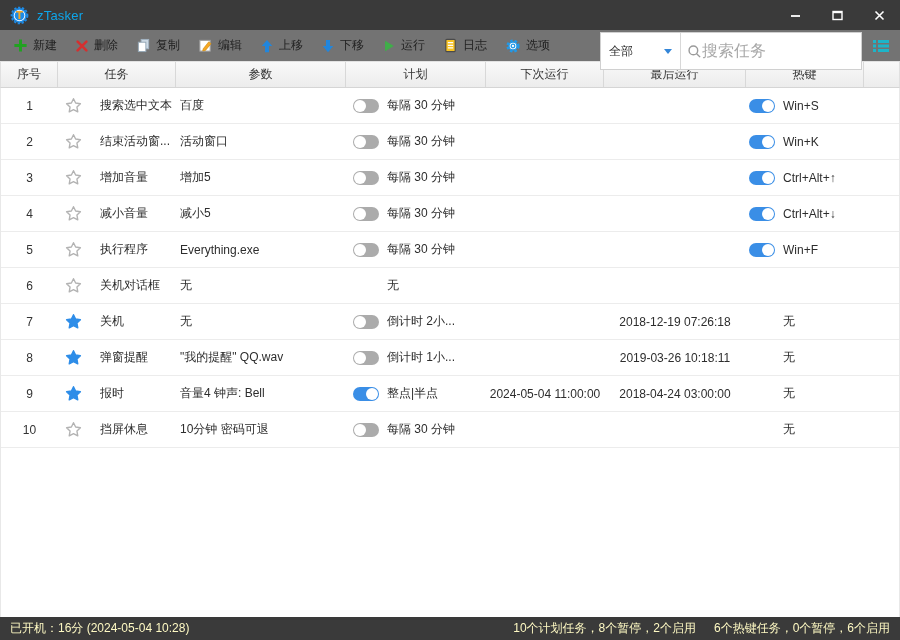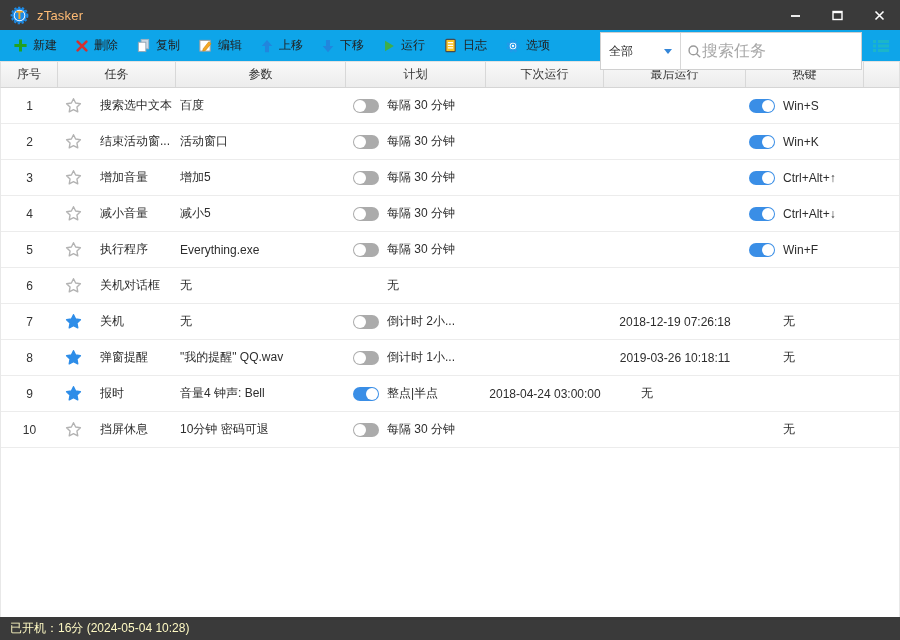--- a/index.html
+++ b/index.html
@@ -3,27 +3,27 @@
 <meta charset="utf-8">
 <style>
   * { margin:0; padding:0; box-sizing:border-box; }
   html,body { width:900px; height:640px; overflow:hidden; }
   body { font-family:"Liberation Sans","DejaVu Sans",sans-serif; font-size:12px; color:#2d2d2d; background:#fff; }
   .app { width:900px; height:640px; display:flex; flex-direction:column; }
 
   
   .titlebar { height:30px; background:#3a3a3a; display:flex; align-items:center; flex:0 0 auto; }
   .app-icon { width:19px; height:19px; margin:0 8px 0 10px; }
-  .title-text { color:#fdba74; font-size:13px; letter-spacing:.2px; }
+  .title-text { color:#0ea5e9; font-size:13px; letter-spacing:.2px; }
   .win-controls { margin-left:auto; display:flex; height:100%; }
   .win-btn { width:42px; height:100%; display:flex; align-items:center; justify-content:center; cursor:pointer; }
   .win-btn svg { display:block; }
 
   
-  .toolbar { height:32px; background:#0ea5e9; border-bottom:1px solid #e2e2e2; display:flex; align-items:center; padding:0 4px; flex:0 0 auto; position:relative; }
+  .toolbar { height:32px; background:#737373; border-bottom:1px solid #e2e2e2; display:flex; align-items:center; padding:0 4px; flex:0 0 auto; position:relative; }
   .tb-btn { display:flex; align-items:center; gap:5px; padding:0 9px; height:26px; cursor:pointer; color:#222; white-space:nowrap; }
   .tb-btn svg { display:block; }
   .filter-search { position:absolute; right:38px; top:2px; height:38px; background:#fff; border:1px solid #d0d0d0; display:flex; align-items:stretch; }
   .filter-box { width:80px; display:flex; align-items:center; justify-content:space-between; padding:0 8px; border-right:1px solid #d8d8d8; cursor:pointer; }
   .caret-down { width:0; height:0; border-left:4px solid transparent; border-right:4px solid transparent; border-top:5px solid #3486d8; }
   .search-box { width:180px; display:flex; align-items:center; padding:0 6px; }
   .search-box input { border:none; outline:none; flex:1; font-size:16px; font-family:inherit; color:#333; background:transparent; min-width:0; }
   .search-box input::placeholder { color:#a8a8a8; }
   .view-btn { position:absolute; right:6px; top:4px; width:26px; height:24px; display:flex; align-items:center; justify-content:center; cursor:pointer; }
 
@@ -359,20 +359,21 @@
       <svg class="star filled" viewBox="0 0 16 16">
             <path d="M8 1.6 L10 5.7 L14.5 6.35 L11.25 9.5 L12.02 14 L8 11.85 L3.98 14 L4.75 9.5 L1.5 6.35 L6 5.7 Z"></path>
           </svg>
       <span>报时</span>
     </div>
     <div class="c c-params">音量4 钟声: Bell</div>
     <div class="c c-sched">
       <span class="toggle on"></span>
       <span>整点|半点</span>
     </div>
+    <div class="c c-next">2024-05-04 11:00:00</div>
     <div class="c c-last">2018-04-24 03:00:00</div>
     <div class="c c-hotkey">
       <span class="toggle ghost"></span>
       <span>无</span>
     </div>
     <div class="c"></div>
   </div>
       <div class="trow grid-cols">
     <div class="c c-num">10</div>
     <div class="c c-task">
@@ -391,15 +392,19 @@
     <div class="c c-hotkey">
       <span class="toggle ghost"></span>
       <span>无</span>
     </div>
     <div class="c"></div>
   </div>
     </div>
 
   <div class="statusbar">
     <span>已开机：16分 (2024-05-04 10:28)</span>
+    <div class="status-right">
+      <span>10个计划任务，8个暂停，2个启用</span>
+      <span>6个热键任务，0个暂停，6个启用</span>
+    </div>
   </div>
 
 </div>
 
 </body></html>

